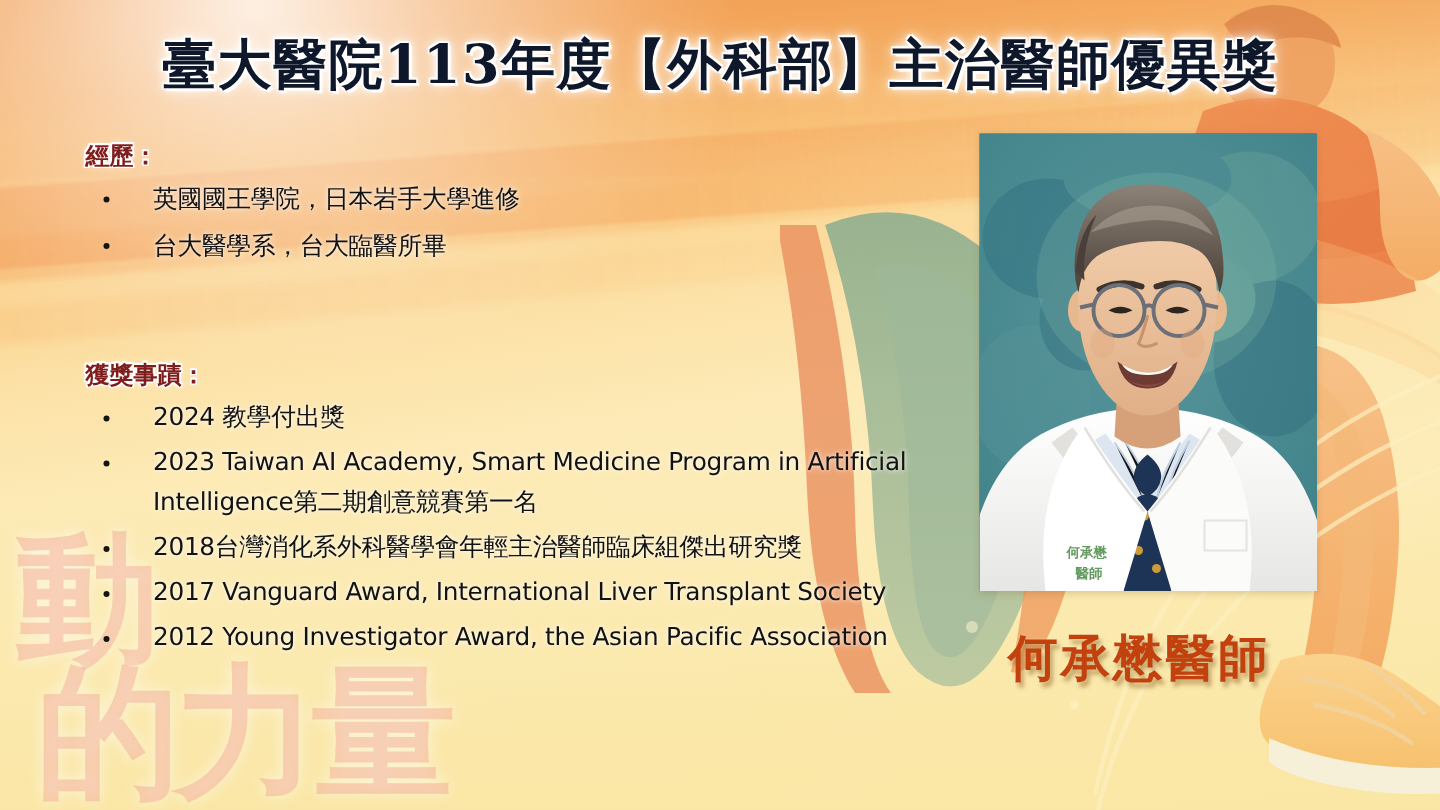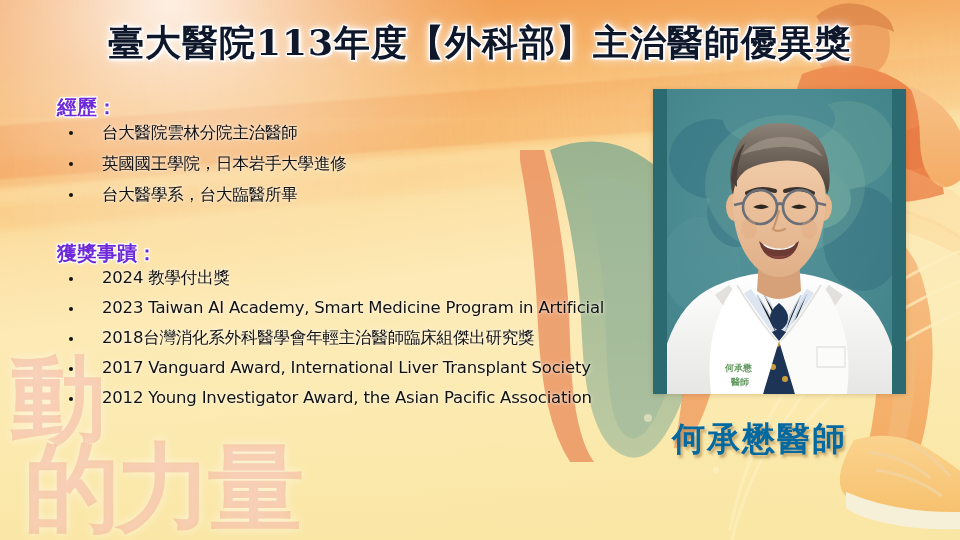--- a/index.html
+++ b/index.html
@@ -103,21 +103,21 @@
       2px 2px 0 rgba(255,255,255,.85);
     white-space:nowrap;
   }
 
   
   .content{position:absolute;left:0;top:0;width:960px;height:540px;}
 
   .sec-head{
     position:absolute;
     font-family:"DejaVu Sans","Liberation Sans",sans-serif;
-    font-size:20px;font-weight:700;color:#6d28d9;
+    font-size:16px;font-weight:700;color:#7f1d1d;
     text-shadow:
       0 0 1px #fff,1px 0 0 #fff,-1px 0 0 #fff,0 1px 0 #fff,0 -1px 0 #fff,
       1px 1px 0 #fff,-1px -1px 0 #fff,1px -1px 0 #fff,-1px 1px 0 #fff,
       0 0 5px rgba(255,255,255,.9);
     white-space:nowrap;
   }
   #head-exp{left:57px;top:94px;}
   #head-awd{left:57px;top:240px;}
 
   ul.lst{list-style:none;margin:0;padding:0;position:absolute;}
@@ -141,34 +141,34 @@
     width:4px;height:4px;border-radius:50%;
     background:#141414;
   }
   ul.lst li.cont{padding-left:42px;margin-top:-3px;}
   ul.lst li.cont::before{display:none;}
 
   #list-awd li{line-height:28px;}
 
   
   .photo{
-    position:absolute;left:653px;top:89px;width:253px;height:305px;
+    position:absolute;left:653px;top:89px;width:225px;height:305px;
     overflow:hidden;
     box-shadow:0 1px 5px rgba(120,80,30,.25);
     background:#2c6a72;
   }
   .photo-inner{position:absolute;inset:0;}
   .photo svg{display:block;width:100%;height:100%;}
 
   
   .doc-name{
     position:absolute;left:672px;top:417px;
     font-family:Liberation Sans, sans-serif;
     font-size:33px;font-weight:700;letter-spacing:2px;
-    color:#0369a1;
+    color:#c2410c;
     text-shadow:2px 3px 3px rgba(150,105,45,.55), 0 0 2px rgba(255,255,255,.35);
     white-space:nowrap;
   }
 </style>
 </head>
 <body>
 
 <div class="slide">
 
   <div class="bg-base"></div>
@@ -255,29 +255,29 @@
     <span class="w1">動</span>
     <span class="w2">的力量</span>
   </div>
 
   <div class="title">臺大醫院113年度【外科部】主治醫師優異獎</div>
 
   <div class="content">
 
     <div class="sec-head" id="head-exp">經歷：</div>
     <ul class="lst" id="list-exp">
-      <li>台大醫院雲林分院主治醫師</li>
       <li>英國國王學院，日本岩手大學進修</li>
       <li>台大醫學系，台大臨醫所畢</li>
     </ul>
 
     <div class="sec-head" id="head-awd">獲獎事蹟：</div>
     <ul class="lst" id="list-awd">
       <li>2024 教學付出獎</li>
       <li>2023 Taiwan AI Academy, Smart Medicine Program in Artificial</li>
+      <li class="cont">Intelligence第二期創意競賽第一名</li>
       <li>2018台灣消化系外科醫學會年輕主治醫師臨床組傑出研究獎</li>
       <li>2017 Vanguard Award, International Liver Transplant Society</li>
       <li>2012 Young Investigator Award, the Asian Pacific Association</li>
     </ul>
   </div>
 
   <div class="photo">
     <div class="photo-inner">
       <svg viewBox="0 0 225 305" xmlns="http://www.w3.org/2000/svg" aria-hidden="true">
         <defs>

